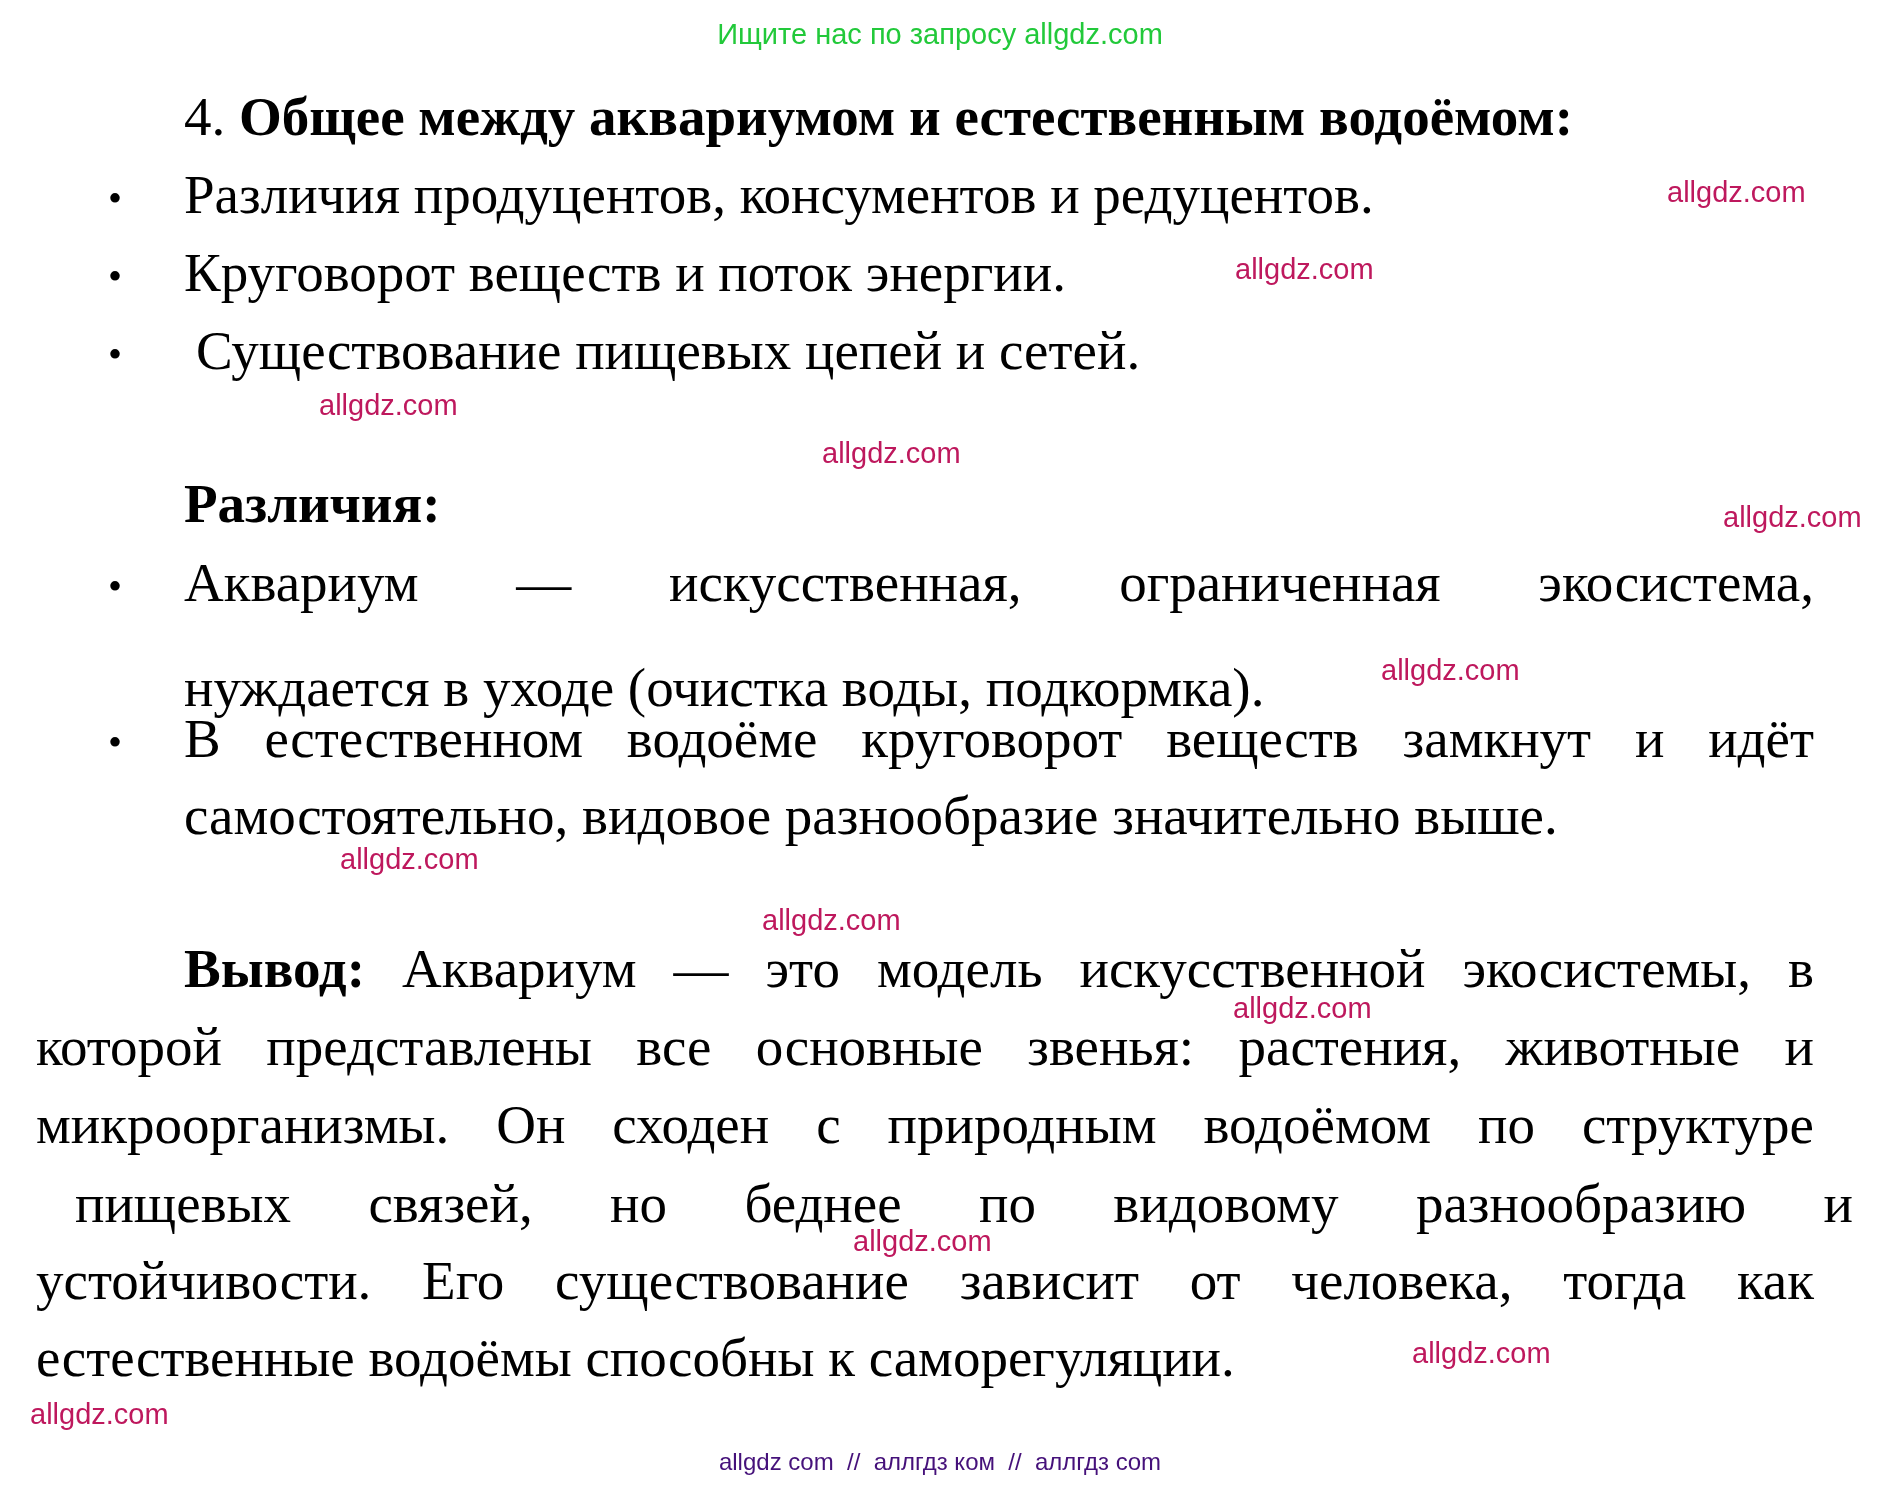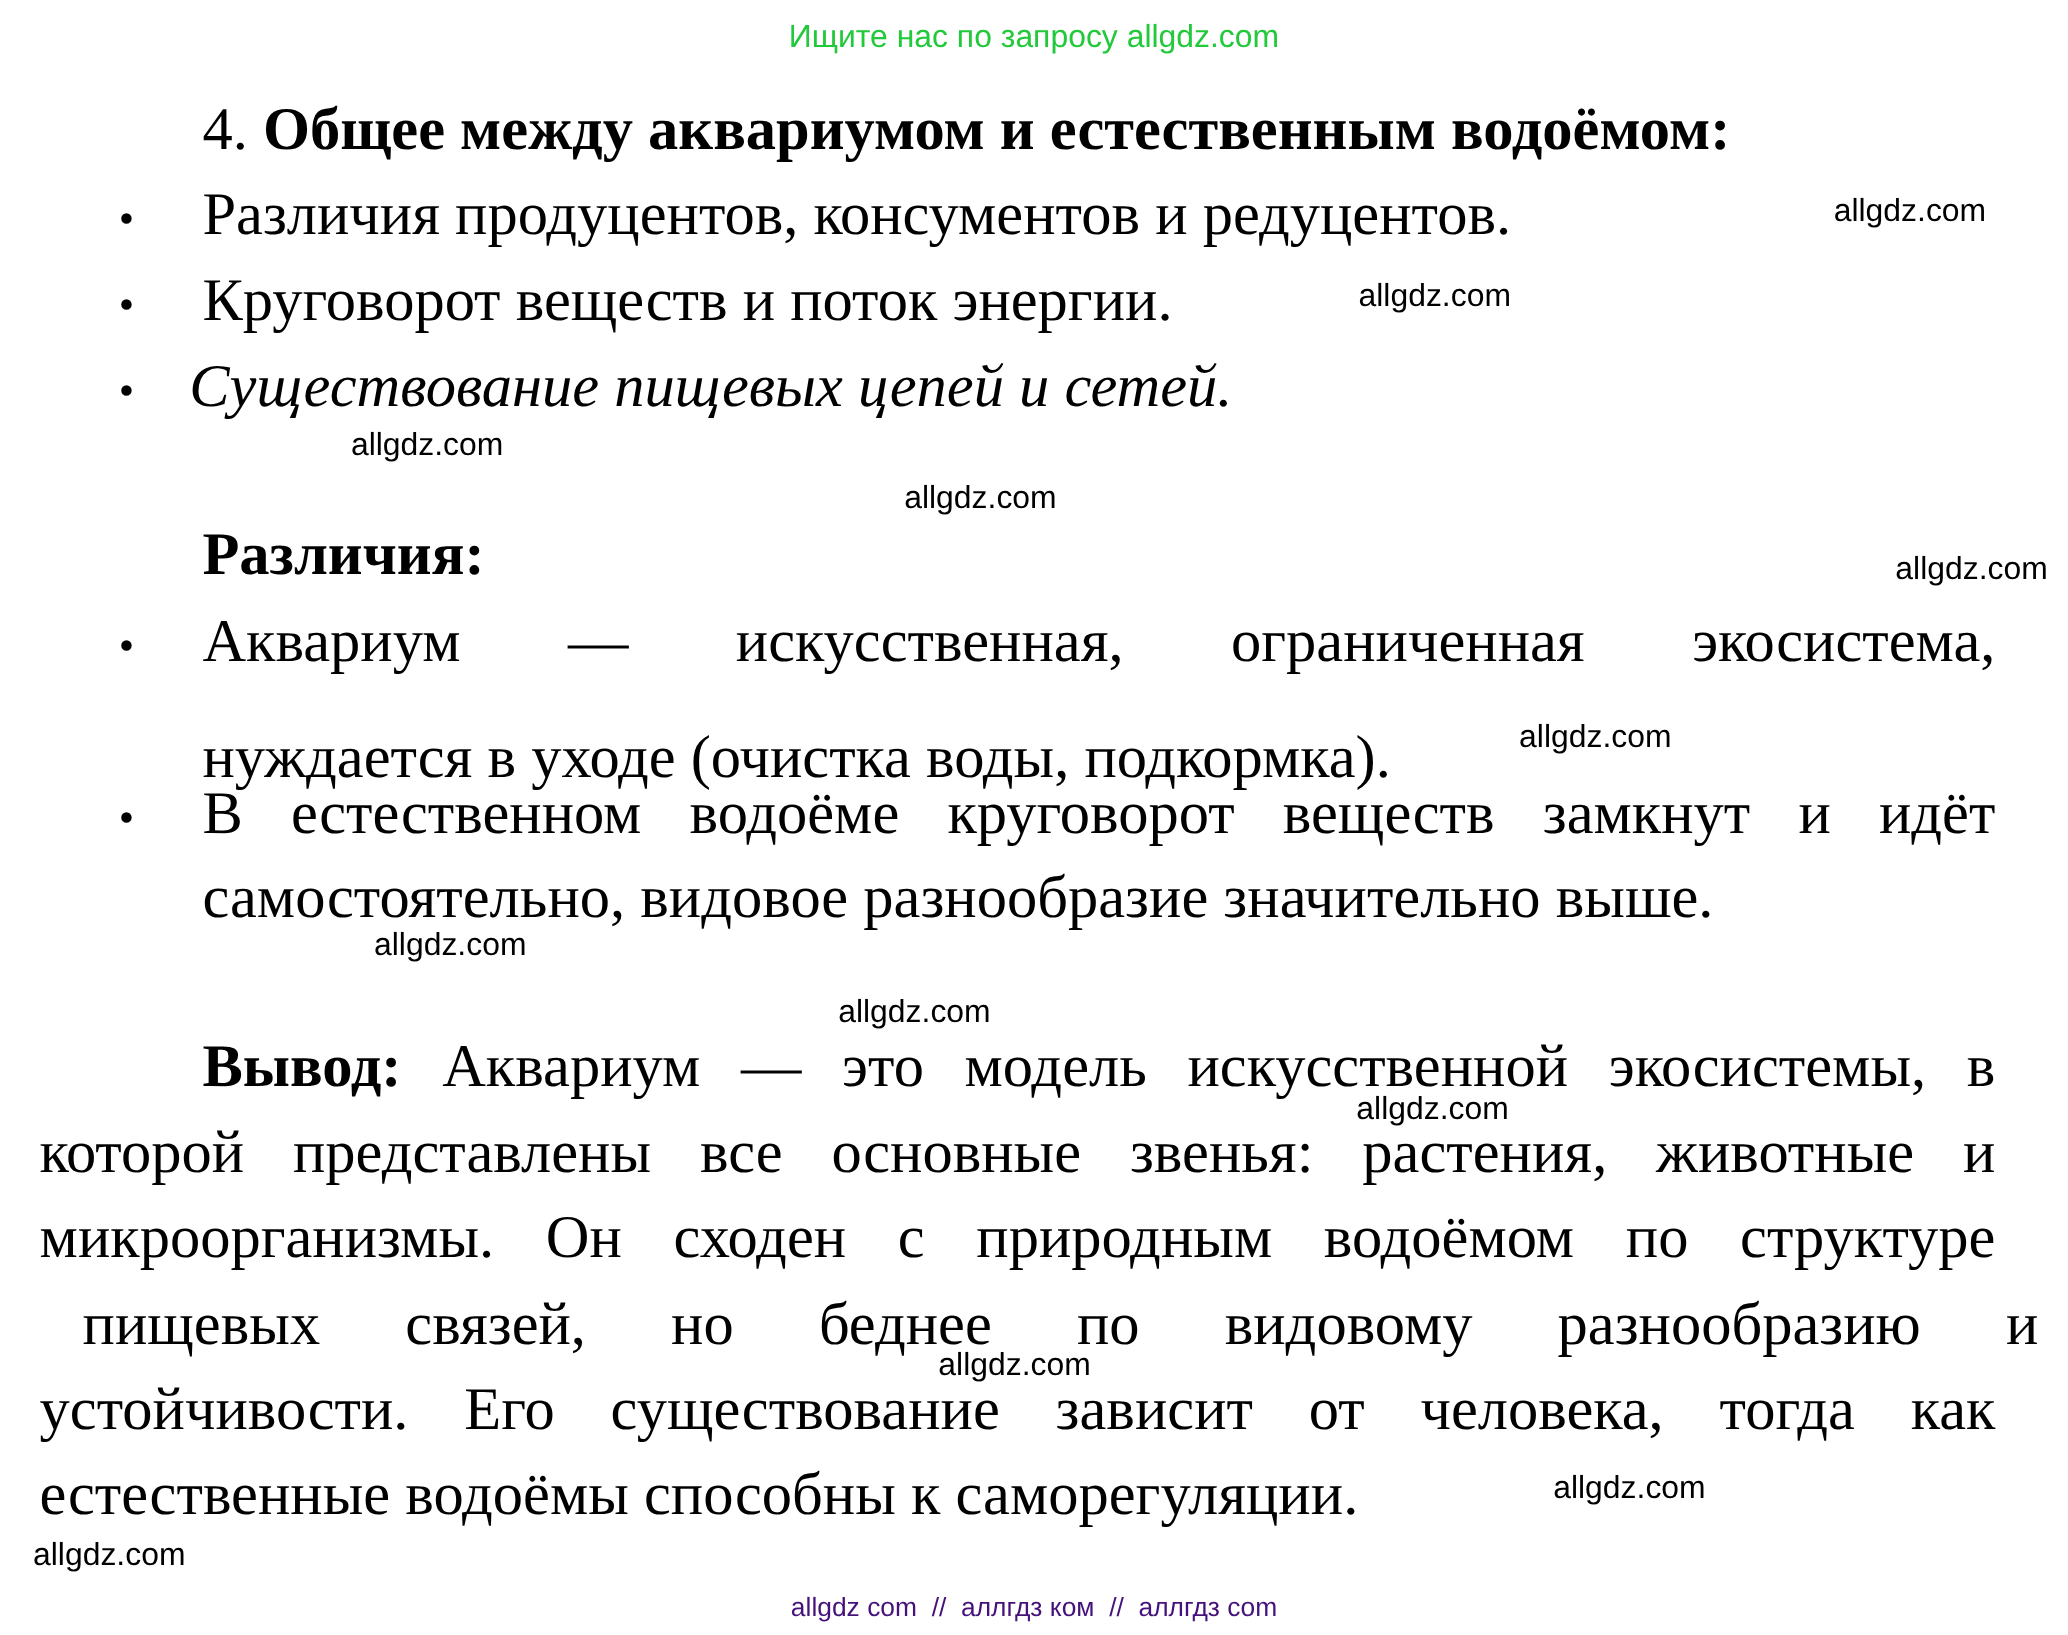--- a/index.html
+++ b/index.html
@@ -4,39 +4,39 @@
 <style>
   html, body { margin: 0; padding: 0; background: #ffffff; }
   body { width: 1880px; height: 1486px; position: relative; overflow: hidden; }
   .serif { font-family: "Liberation Serif", "DejaVu Serif", serif; color: #000; }
   .sans { font-family: "Liberation Sans", "DejaVu Sans", sans-serif; }
   #top-banner { position: absolute; left: 0; width: 1880px; top: 18px; text-align: center; font-size: 29px; color: #22c93a; }
   #footer { position: absolute; left: 0; width: 1880px; top: 1448px; text-align: center; font-size: 24px; color: #45117a; white-space: pre; }
   .line { position: absolute; font-size: 55px; line-height: 64px; white-space: nowrap; }
   .just { text-align: justify; text-align-last: justify; white-space: normal; }
   .bullet { position: absolute; left: 108px; font-size: 40px; line-height: 64px; }
-  .wm { position: absolute; font-size: 29px; color: #000000; white-space: nowrap; }
+  .wm { position: absolute; font-size: 29px; color: #be185d; white-space: nowrap; }
   b { font-weight: bold; text-align: center; }
 </style>
 </head>
 <body>
 
 <div id="top-banner" class="sans">Ищите нас по запросу allgdz.com</div>
 
 <div class="line serif" style="left:184px; top:85px;">
   <span>4.</span>
   <b>Общее между аквариумом и естественным водоёмом:</b>
 </div>
 
 <span class="bullet serif" style="top:167px;">•</span>
 <div class="line serif" style="left:184px; top:163px;">Различия продуцентов, консументов и редуцентов.</div>
 <span class="bullet serif" style="top:245px;">•</span>
 <div class="line serif" style="left:184px; top:241px;">Круговорот веществ и поток энергии.</div>
 <span class="bullet serif" style="top:323px;">•</span>
-<div class="line serif" style="left:172px; top:319px;font-style:italic;">Существование пищевых цепей и сетей.</div>
+<div class="line serif" style="left:196px; top:319px;">Существование пищевых цепей и сетей.</div>
 
 <div class="line serif" style="left:184px; top:472px;"><b>Различия:</b></div>
 
 <span class="bullet serif" style="top:555px;">•</span>
 <div class="line serif just" style="left:184px; width:1630px; top:551px;">Аквариум — искусственная, ограниченная экосистема,</div>
 <div class="line serif" style="left:184px; top:630px;margin-top:26px;">нуждается в уходе (очистка воды, подкормка).</div>
 
 <span class="bullet serif" style="top:711px;">•</span>
 <div class="line serif just" style="left:184px; width:1630px; top:707px;">В естественном водоёме круговорот веществ замкнут и идёт</div>
 <div class="line serif" style="left:184px; top:784px;">самостоятельно, видовое разнообразие значительно выше.</div>

